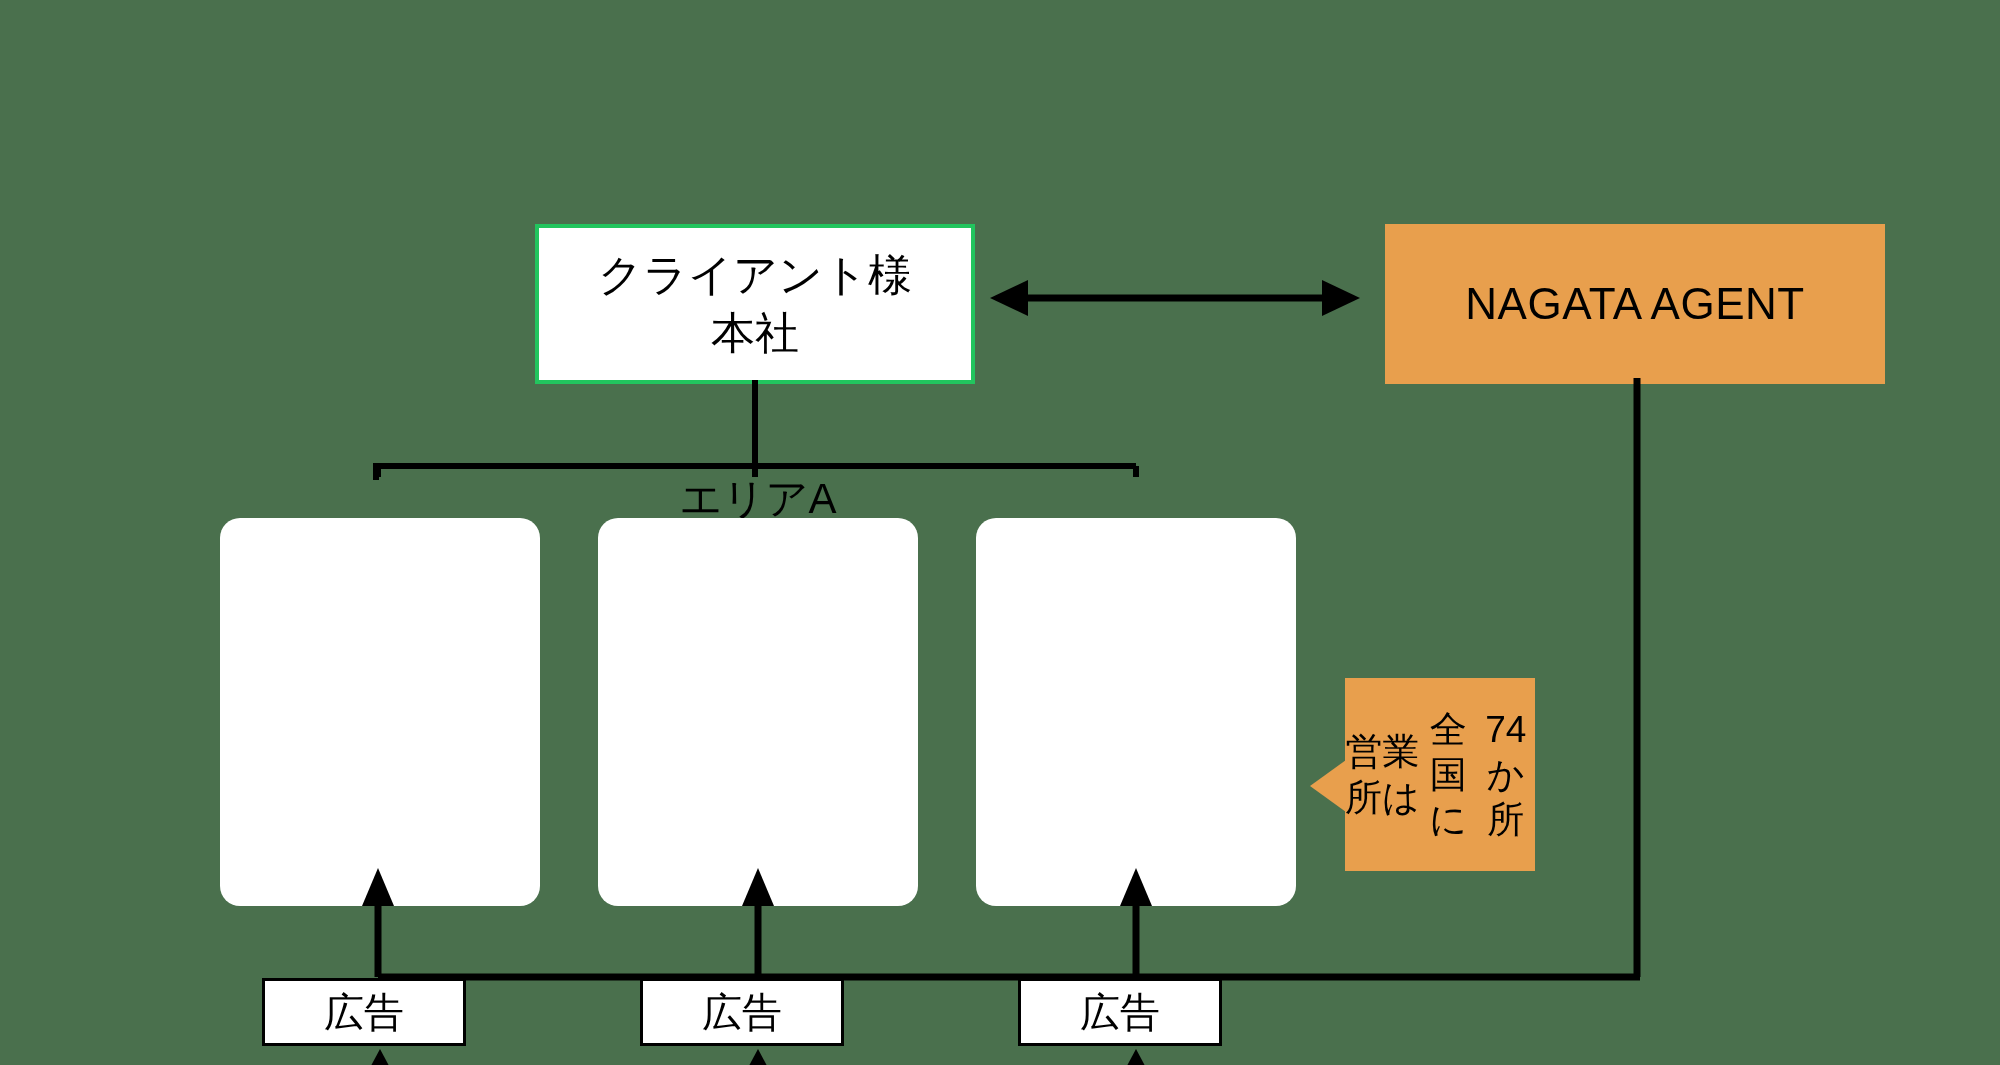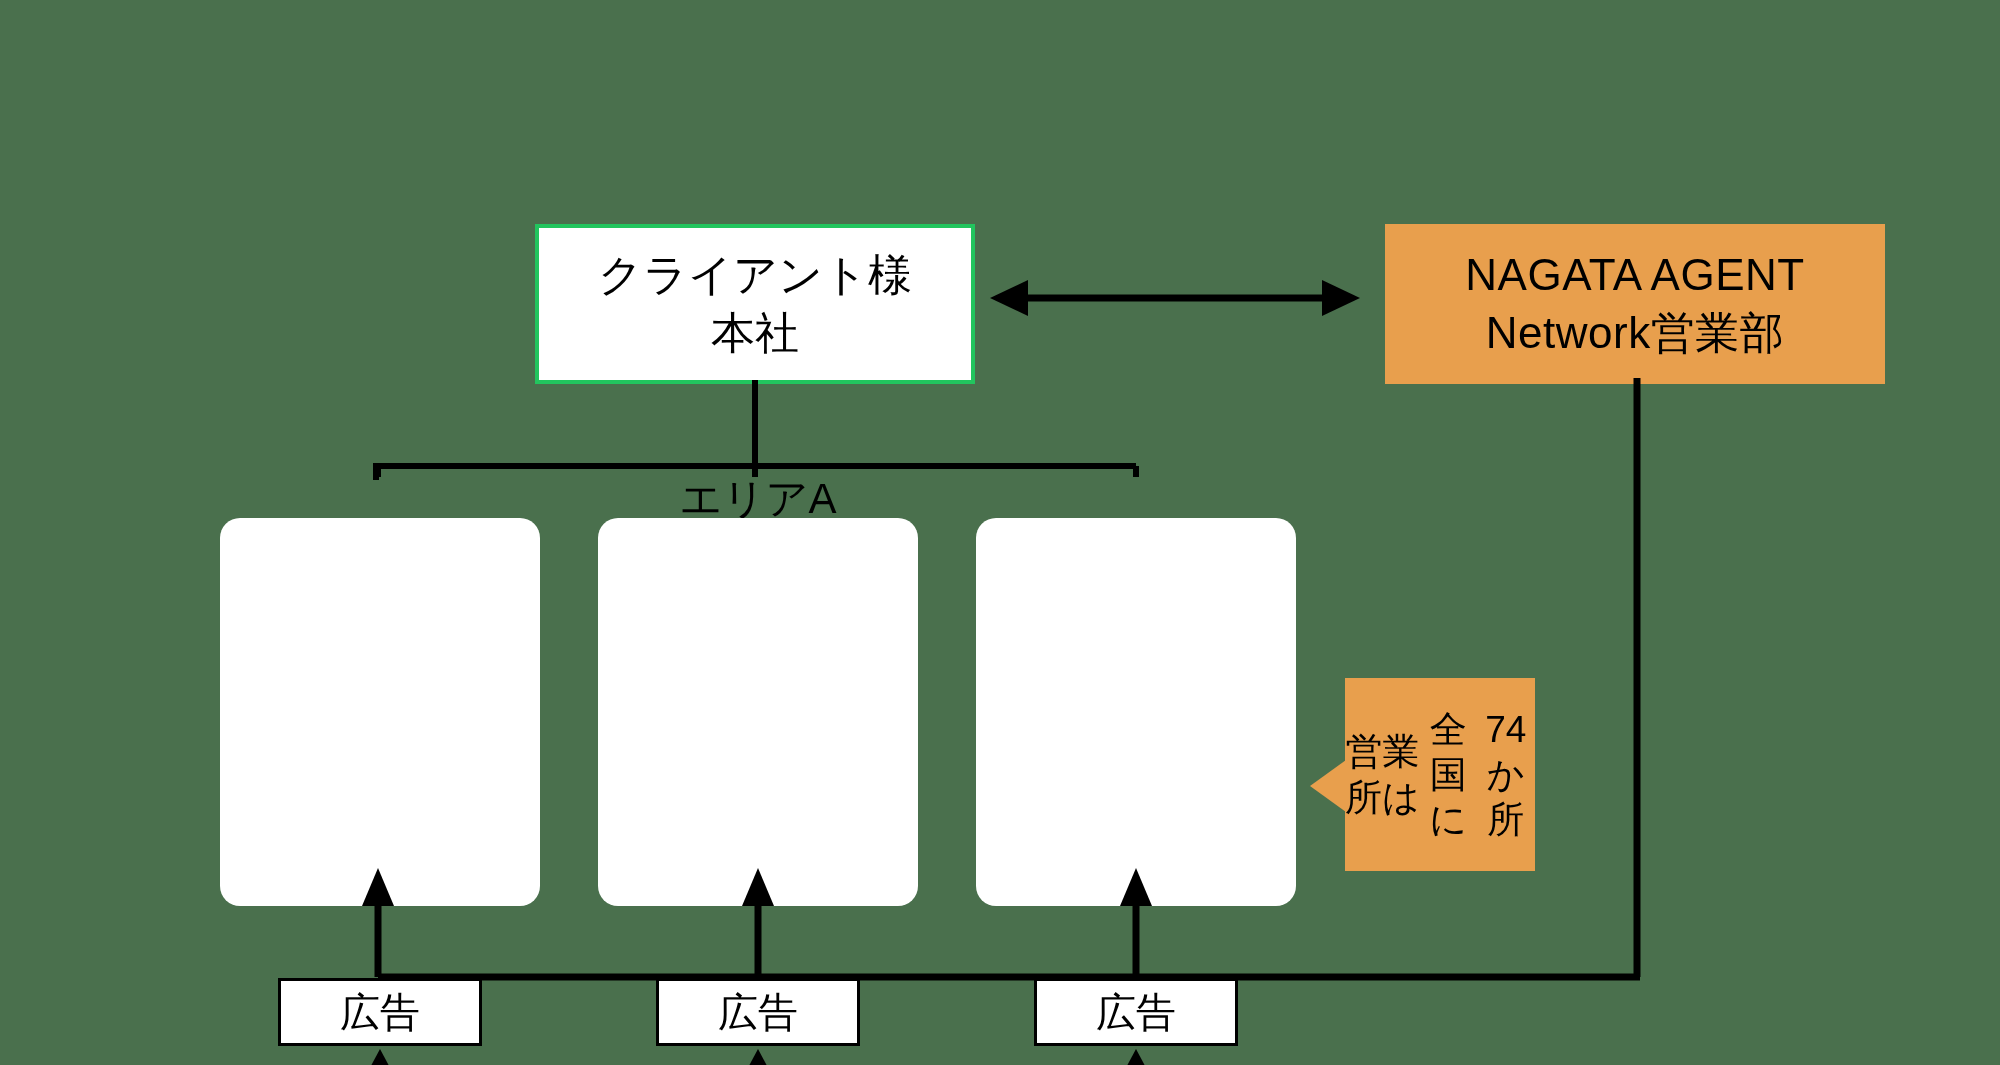--- a/index.html
+++ b/index.html
@@ -105,21 +105,21 @@
     color: #000000;
     line-height: 1;
   }
   #area-label-0 { left: 220px; }
   #area-label-1 { left: 598px; }
   #area-label-2 { left: 976px; }
 
   .ad-box {
     position: absolute;
     top: 460px;
-    left: 58px;
+    left: 42px;
     width: 204px;
     height: 68px;
     box-sizing: border-box;
     background: #ffffff;
     border: 3px solid #000000;
     display: flex;
     align-items: center;
     justify-content: center;
     font-size: 40px;
     color: #000000;
@@ -177,21 +177,20 @@
 <div id="stage">
 
 
   <div class="box" id="client-box">
     <span>クライアント様</span>
     <span>本社</span>
   </div>
 
   <div class="box" id="nagata-box">
     <span>NAGATA AGENT</span>
-    <span>Network営業部</span>
   </div>
 
   <div id="hq-link">
     <svg width="370" height="44" viewBox="0 0 370 44">
       <line x1="30" y1="22" x2="340" y2="22" stroke="#000" stroke-width="7"></line>
       <polygon points="0,22 38,4 38,40" fill="#000"></polygon>
       <polygon points="370,22 332,4 332,40" fill="#000"></polygon>
     </svg>
   </div>
 

